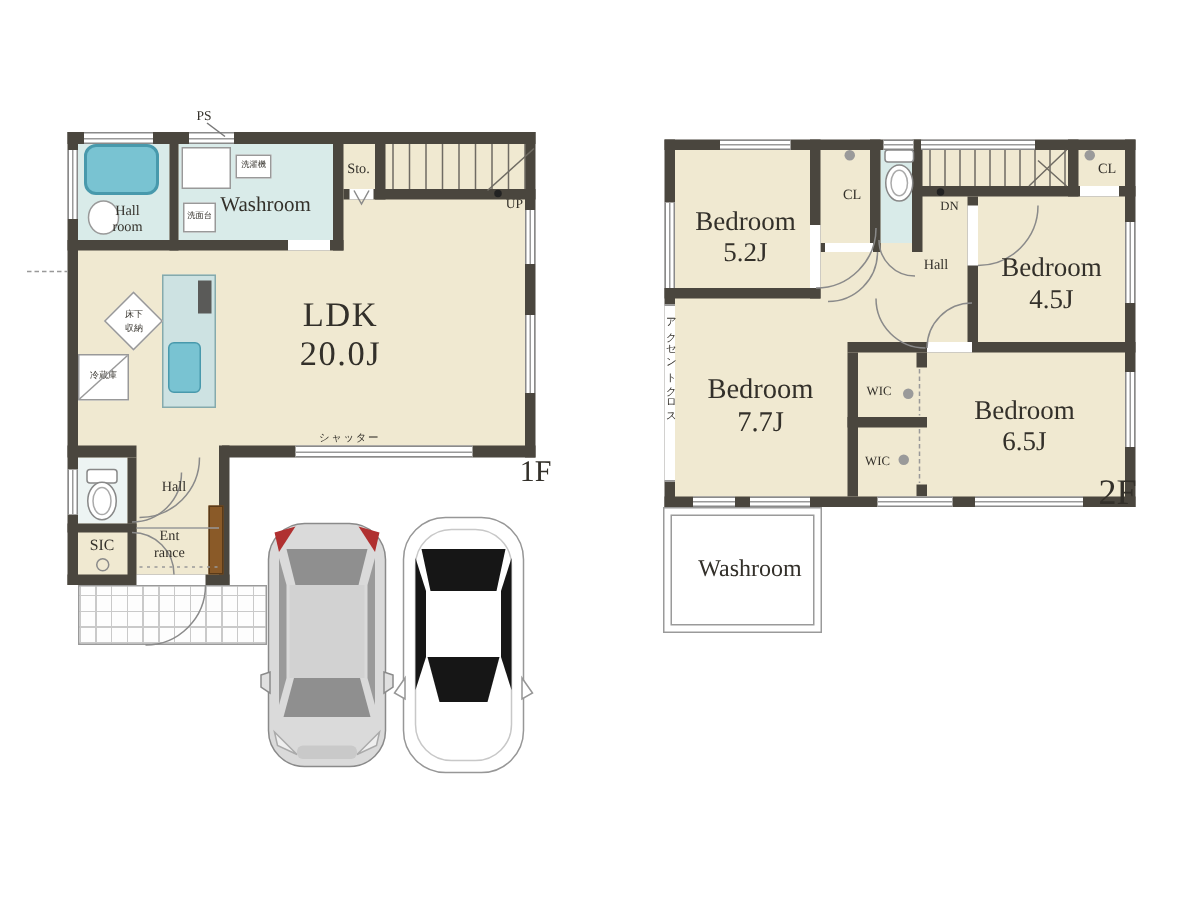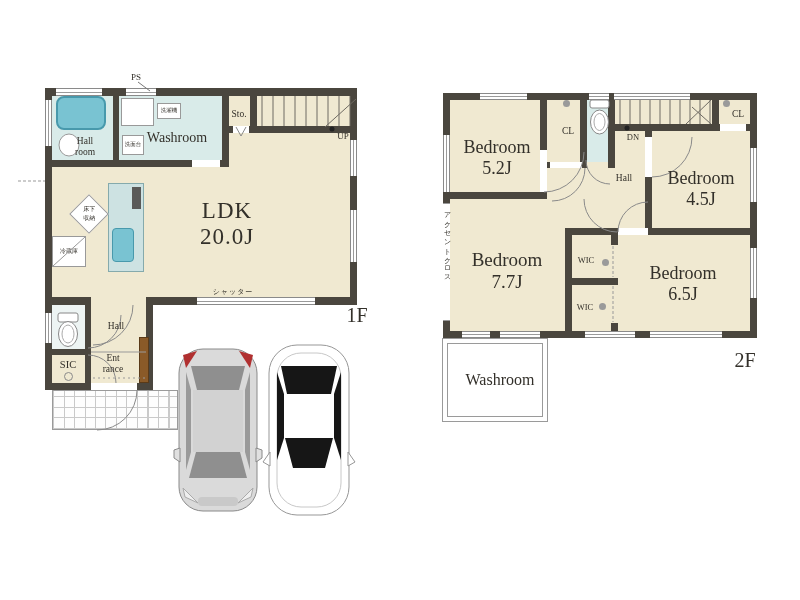--- a/index.html
+++ b/index.html
@@ -181,21 +181,21 @@
         <span>7.7J</span>
     </div>
     <div class="lbl" style="left:586px;top:261px;font-size:8.5px;">WIC</div>
     <div class="lbl" style="left:585px;top:308px;font-size:8.5px;">WIC</div>
     <div class="lbl stack" style="left:683px;top:284px;font-size:18px;">
       <span>Bedroom</span>
         <span>6.5J</span>
     </div>
     <div class="vtext" style="left:442px;top:207px;height:112px;font-size:7px;letter-spacing:1px;">アクセントクロス</div>
     <div class="lbl" style="left:500px;top:380px;font-size:16px;">Washroom</div>
-    <div class="lbl" style="left:745px;top:360px;font-size:20px;">2F</div>
+    <div class="lbl" style="left:745px;top:330px;font-size:24px;">2F</div>
   </div>
 
   <svg class="overlay" width="800" height="600" viewBox="0 0 800 600">
 
     <g stroke="#6f6b63" stroke-width="1" fill="none">
       <path d="M262,96 V126 M273,96 V126 M284,96 V126 M295,96 V126 M306,96 V126 M317,96 V126 M328,96 V126 M339,96 V126 M350,96 V126"></path>
       <path d="M325,127 L356,99"></path>
     </g>
     <circle cx="332" cy="129" r="2.5" fill="#222"></circle>
     <path d="M236,127 L241,136 L246,127" stroke="#8a8a8a" fill="none"></path>

